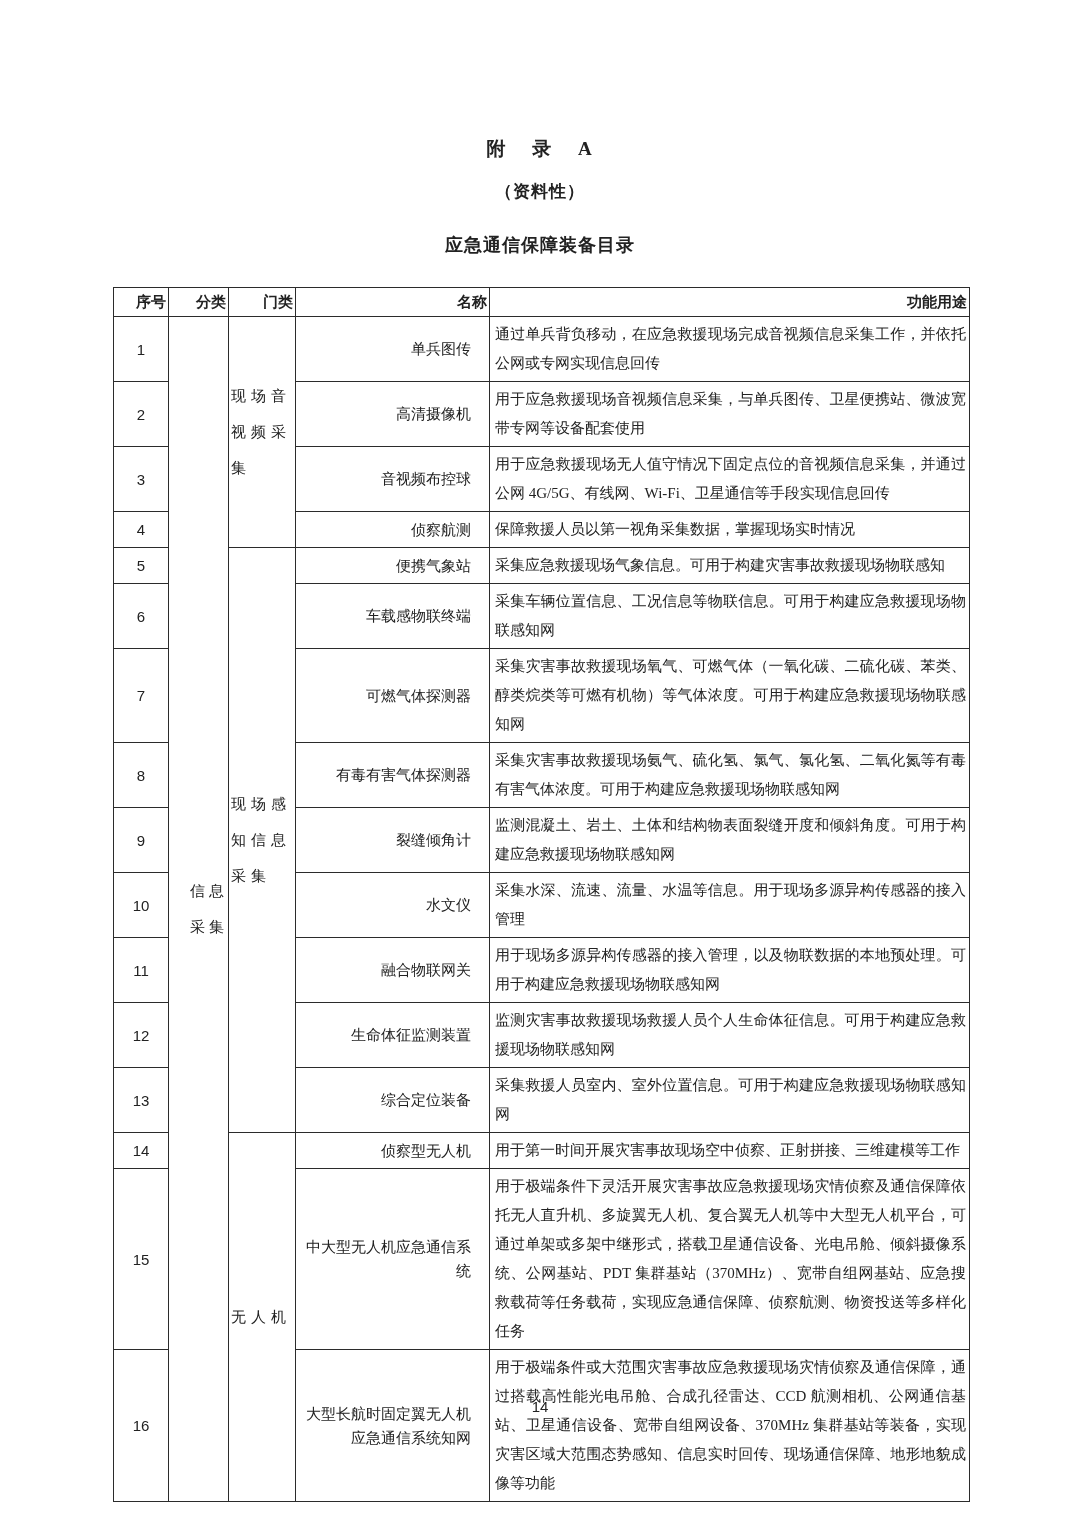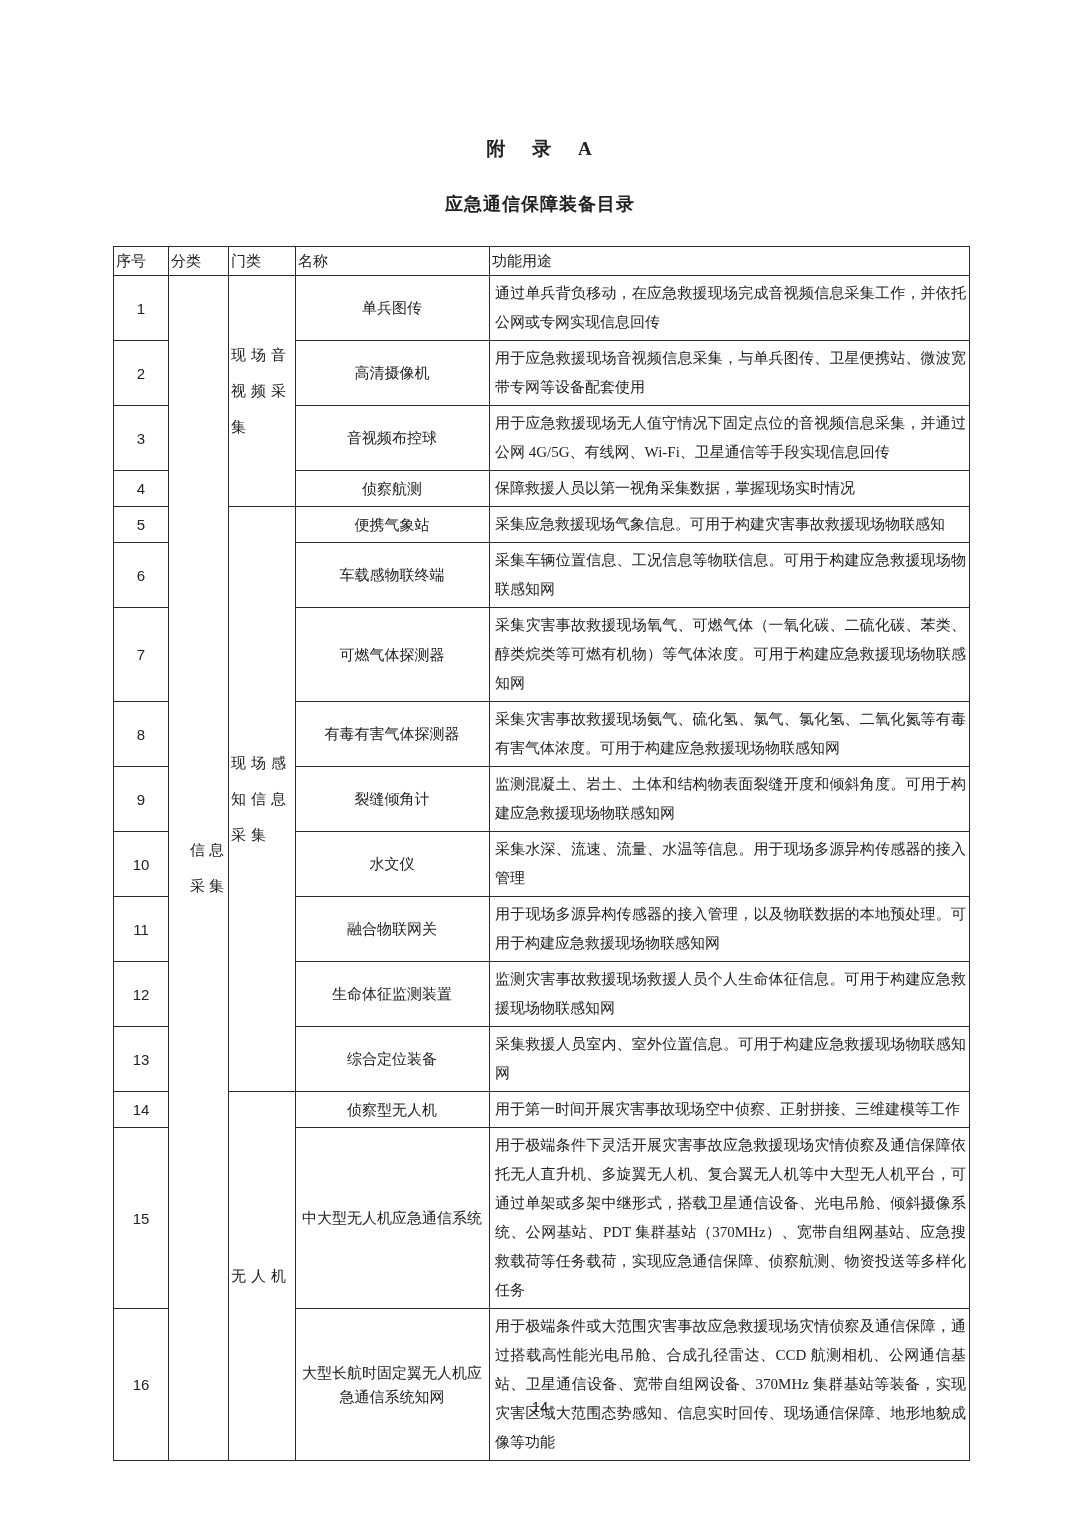--- a/index.html
+++ b/index.html
@@ -23,44 +23,45 @@
     width: 856px;
     margin: 30px 0 0 113px;
   }
   table.doc th, table.doc td {
     border: 1px solid #2b2b2b;
     font-size: 15px;
     vertical-align: middle;
     overflow: hidden;
   }
   table.doc th {
-    font-weight: normal;
-    text-align: left;
+    font-weight: bold;
+    text-align: right;
     height: 29px;
     padding: 2px;
   }
   td.c-no { text-align: center; font-family: "Liberation Sans", "DejaVu Sans", sans-serif; font-size: 15px; padding: 6px 2px; }
   td.c-cat { letter-spacing: 4px; line-height: 36px; padding: 2px 0 2px 3px; text-align: right; vertical-align: middle; }
   td.c-grp { letter-spacing: 5px; line-height: 36px; padding: 2px 0 2px 2px; text-align: left; vertical-align: middle; border-radius: 12px; }
-  td.c-name { text-align: center; padding: 4px 6px 4px 5px; line-height: 24px; }
+  td.c-name { text-align: right; padding: 4px 18px 4px 5px; line-height: 24px; }
   td.c-desc { text-align: justify; padding: 3px 3px 3px 5px; line-height: 29px; }
 
   .page-number {
     position: absolute; top: 1398px; left: 0; width: 1080px;
     text-align: center; font-size: 15px;
     font-family: "Liberation Sans", "DejaVu Sans", sans-serif;
   }
 </style>
 </head>
 <body>
 
 <div class="page">
 
   <div class="titles">
     <div class="t1">附 录 A</div>
+    <div class="t2">（资料性）</div>
     <div class="t3">应急通信保障装备目录</div>
   </div>
 
   <table class="doc">
     <colgroup>
       <col style="width:55px">
       <col style="width:60px">
       <col style="width:67px">
       <col style="width:194px">
       <col style="width:480px">

